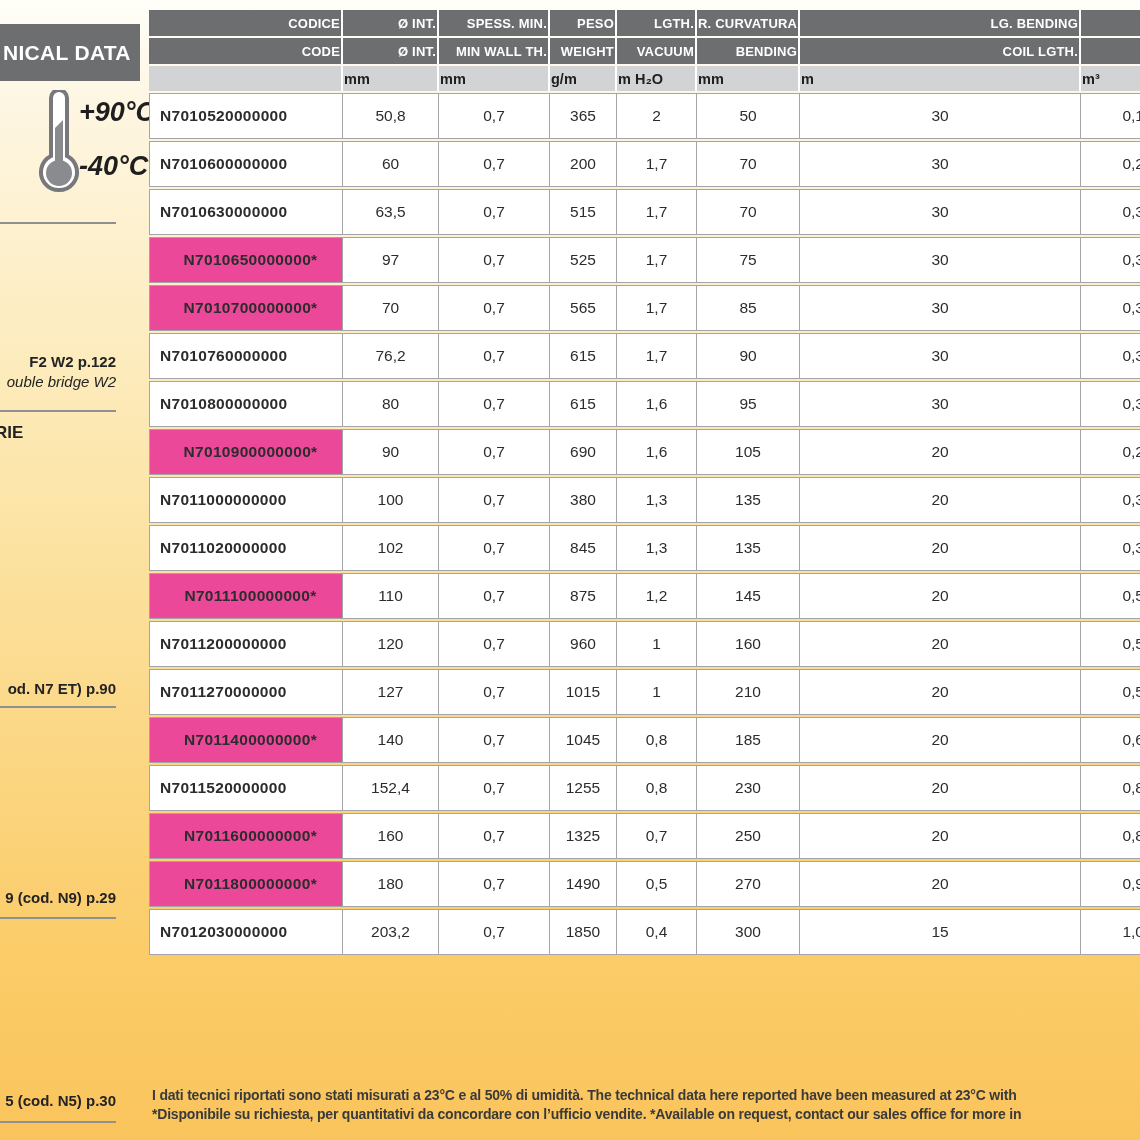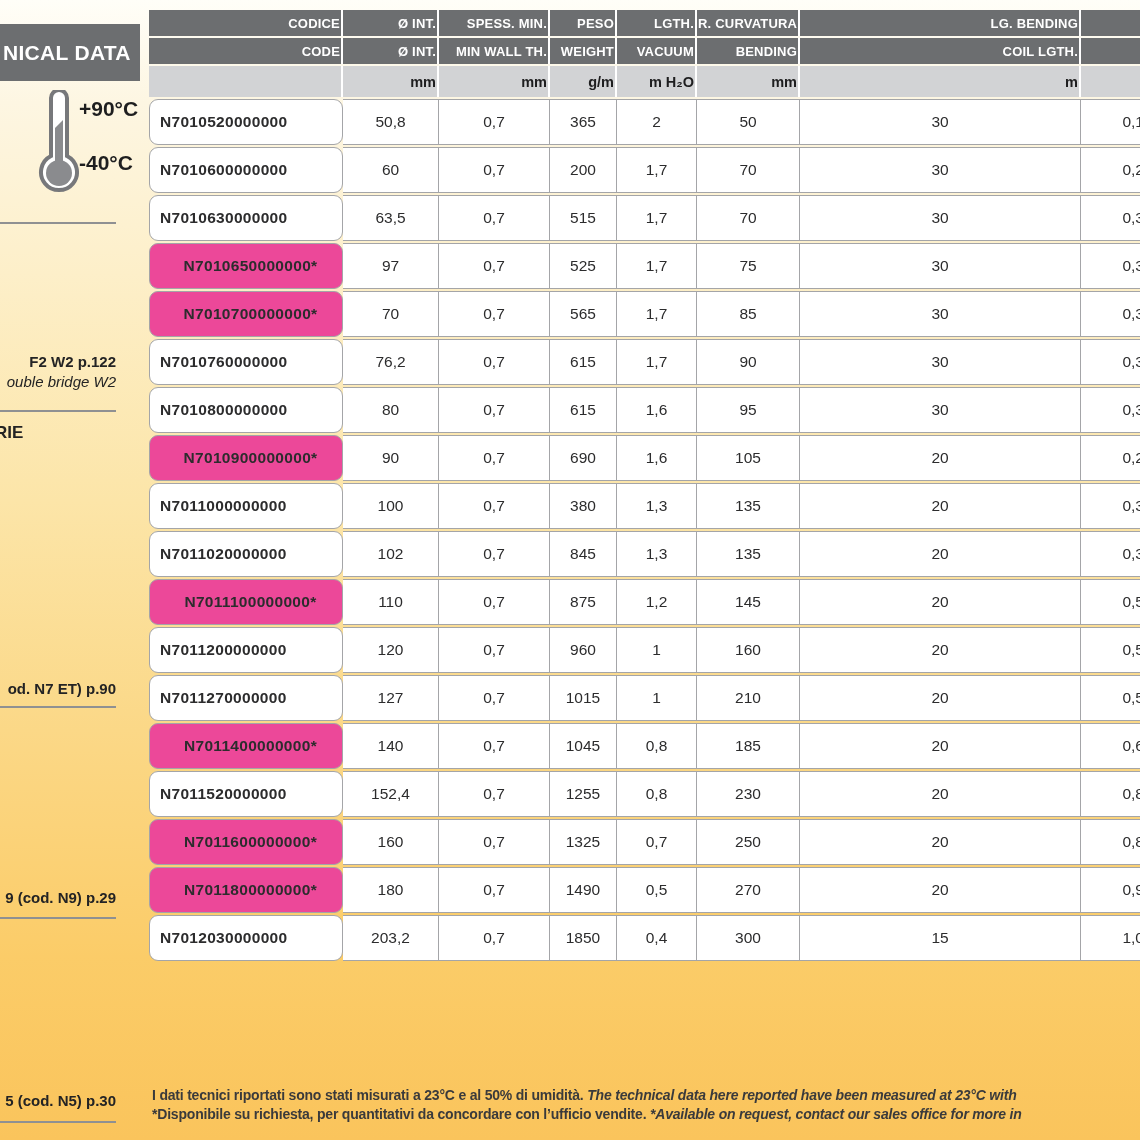--- a/index.html
+++ b/index.html
@@ -8,55 +8,55 @@
     font-family:"Liberation Sans", sans-serif;
     background:linear-gradient(180deg,#fffef8 0%,#fdf6e2 9%,#fdefc9 24%,#fce5a8 44%,#fbd887 64%,#fbcc68 84%,#fac45c 100%);
   }
   
   .title-block{
     position:absolute;left:0;top:8px;width:140px;height:57px;background:#6c6e70;
     color:#ffffff;font-weight:bold;font-size:21px;letter-spacing:.3px;
     display:flex;align-items:center;padding-left:3px;box-sizing:border-box;white-space:nowrap;margin-top:16px;
   }
   .thermo{position:absolute;left:36px;top:90px;}
-  .temp{position:absolute;left:79px;font-weight:bold;font-size:21px;color:#1e1e1f;white-space:nowrap;}
+  .temp{position:absolute;left:79px;font-weight:bold;font-size:27px;color:#1e1e1f;white-space:nowrap;font-style:italic;}
   .temp.max{top:97px;}
   .temp.min{top:151px;}
   .rule{position:absolute;left:0;width:116px;height:2px;background:#8f9092;}
   .sideref{position:absolute;left:-62px;width:178px;text-align:right;color:#232324;
     font-size:15px;font-weight:bold;white-space:nowrap;line-height:20px;}
   .sideref .it{font-style:italic;font-weight:normal;}
   .serie{position:absolute;left:-5px;top:423px;font-weight:bold;font-size:17px;color:#232324;}
   
   .table-wrap{position:absolute;left:149px;top:8px;}
   table{border-collapse:separate;border-spacing:0 2px;table-layout:fixed;width:1046px;}
   th,td{box-sizing:border-box;overflow:hidden;white-space:nowrap;}
   th.h{
     background:#6c6e70;color:#ffffff;font-weight:bold;font-size:13px;height:26px;
     text-align:right;border-right:2px solid #ffffff;letter-spacing:.2px;
   }
   th.h.left{text-align:right;padding-left:0;}
   td.u{
-    background:#d2d3d5;color:#1e1e1f;font-weight:bold;font-size:14.5px;height:31px;
-    text-align:right;border-right:2px solid #ffffff;
+    background:#d2d3d5;color:#1e1e1f;font-weight:bold;font-size:14.5px;height:25px;
+    text-align:left;border-right:2px solid #ffffff;
   }
   td.d{
     background:#ffffff;color:#2c2c2d;font-size:15.5px;height:46px;text-align:center;
     border-top:1px solid #a4a5a8;border-bottom:1px solid #a4a5a8;border-right:1px solid #a4a5a8;
   }
   td.d.first{border-left:1px solid #a4a5a8;}
-  td.code{font-weight:bold;text-align:left;padding-left:10px;letter-spacing:.3px;font-size:15.5px;border-radius:9px;}
+  td.code{font-weight:bold;text-align:left;padding-left:10px;letter-spacing:.3px;font-size:15.5px;}
   td.peso{font-weight:normal;}
   td.hl{background:#ec4899;text-align:center;}
   
   .footer{
     position:absolute;left:152px;top:1086px;font-size:14px;font-weight:bold;color:#3a3a3b;
     line-height:19px;white-space:nowrap;letter-spacing:-0.2px;width:1200px;
   }
-  .footer .en{font-style:italic;}
+  .footer .en{}
 </style>
 </head>
 <body>
 
 <div class="title-block">
   <span>NICAL DATA</span>
 </div>
 
 <div class="thermo">
   <svg width="46" height="104" viewBox="0 0 46 104">

